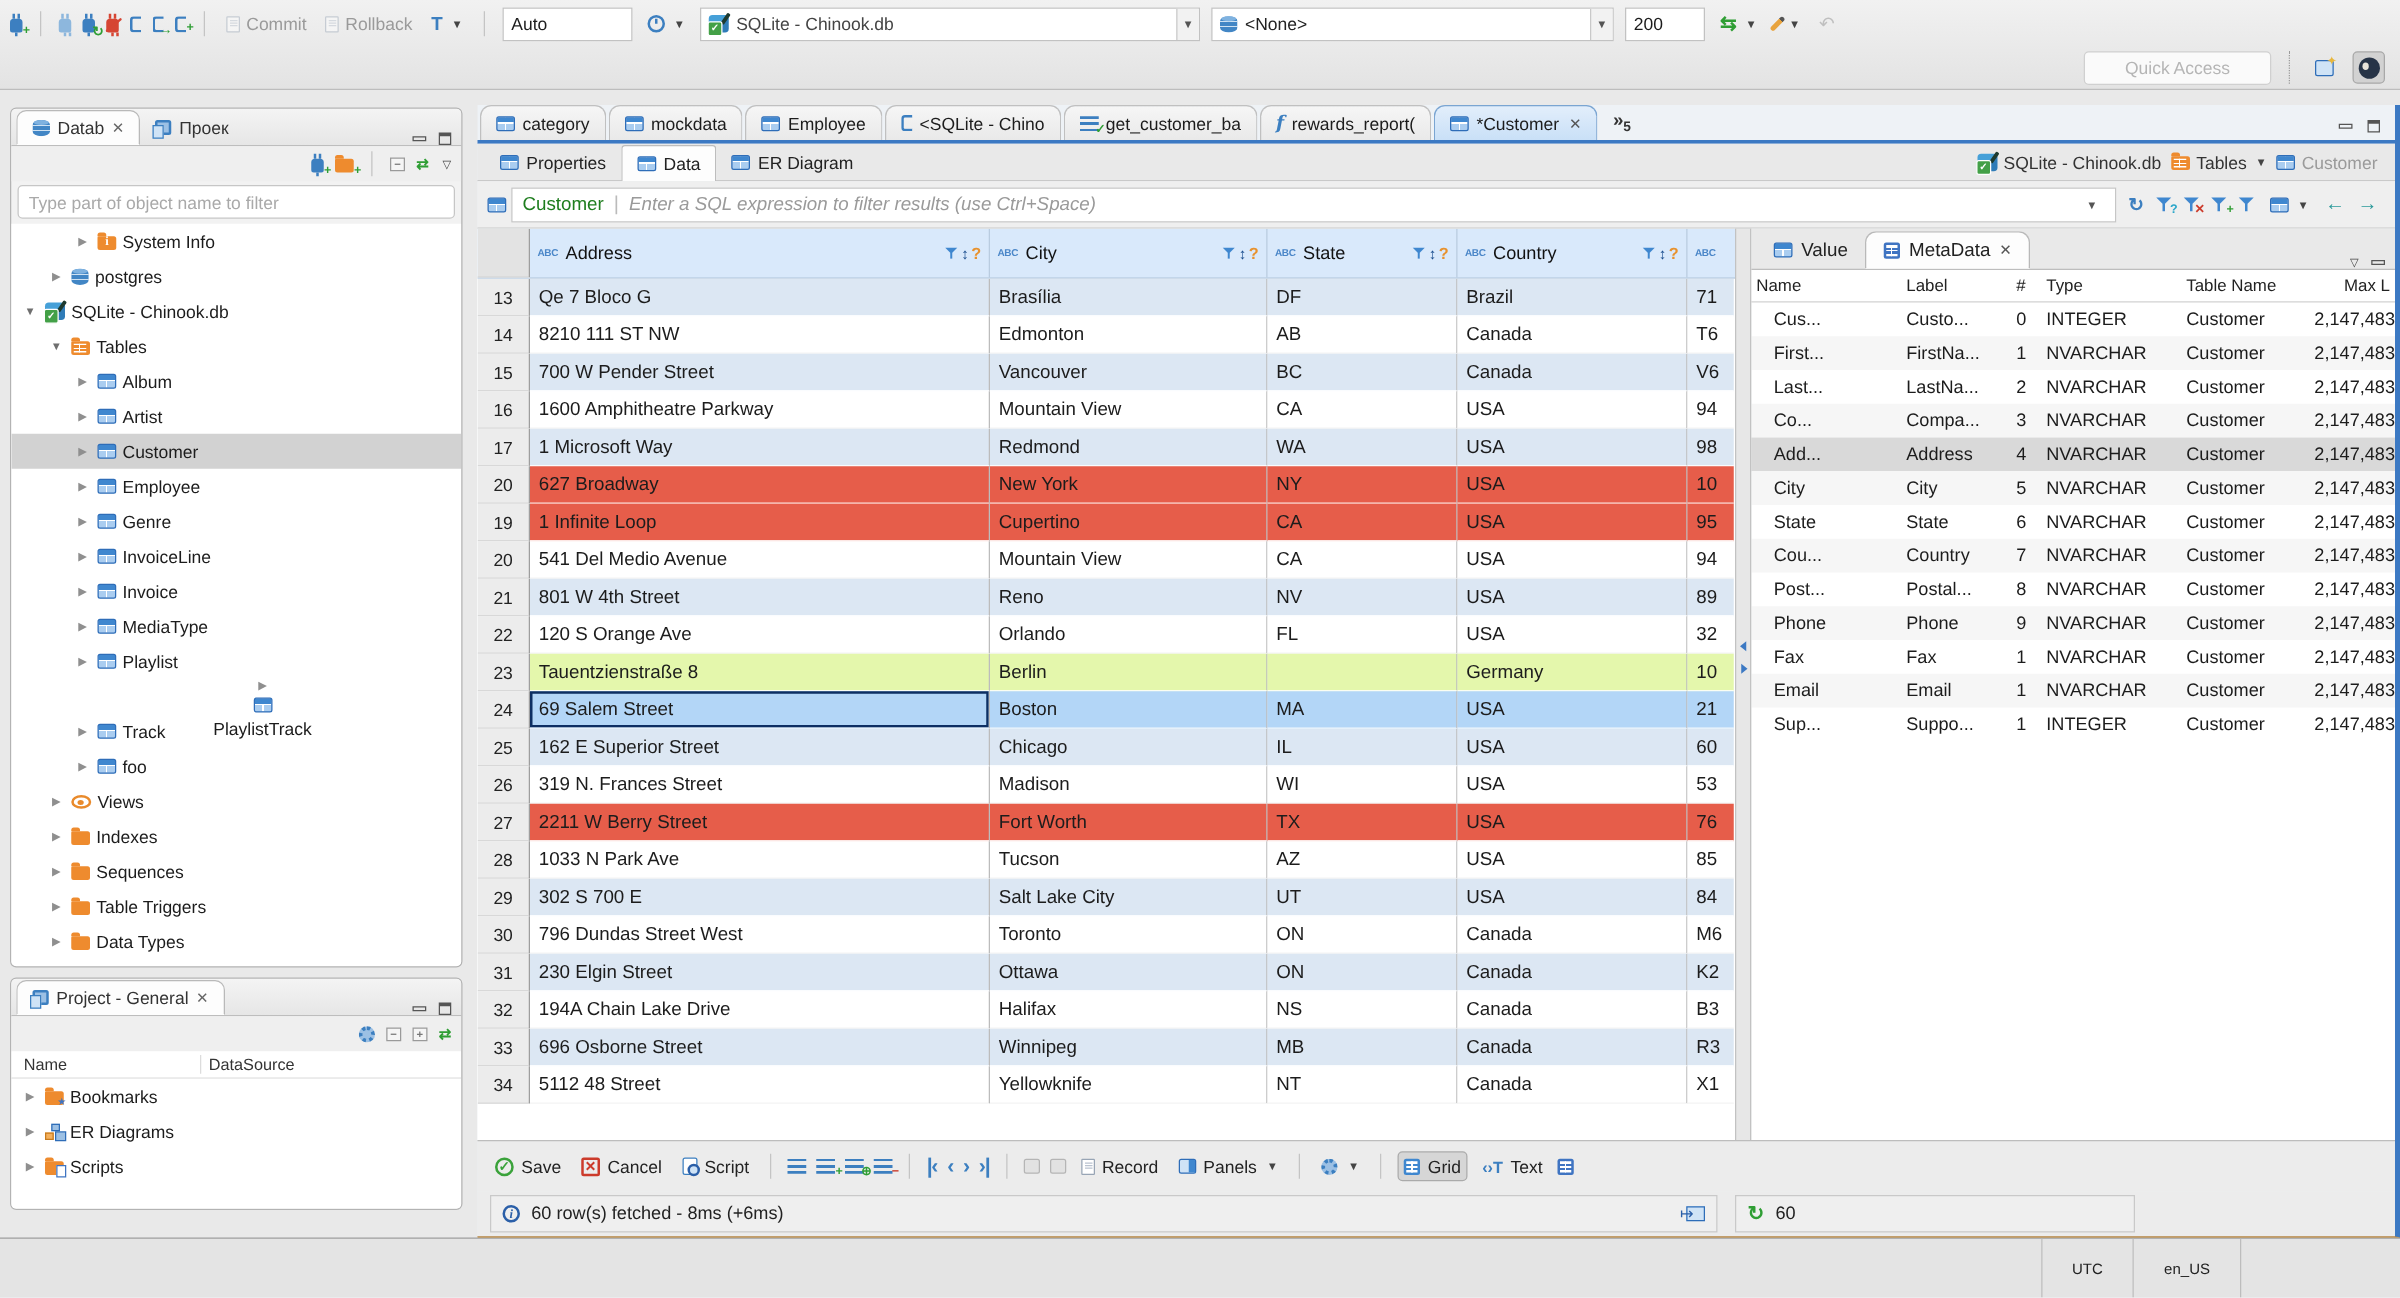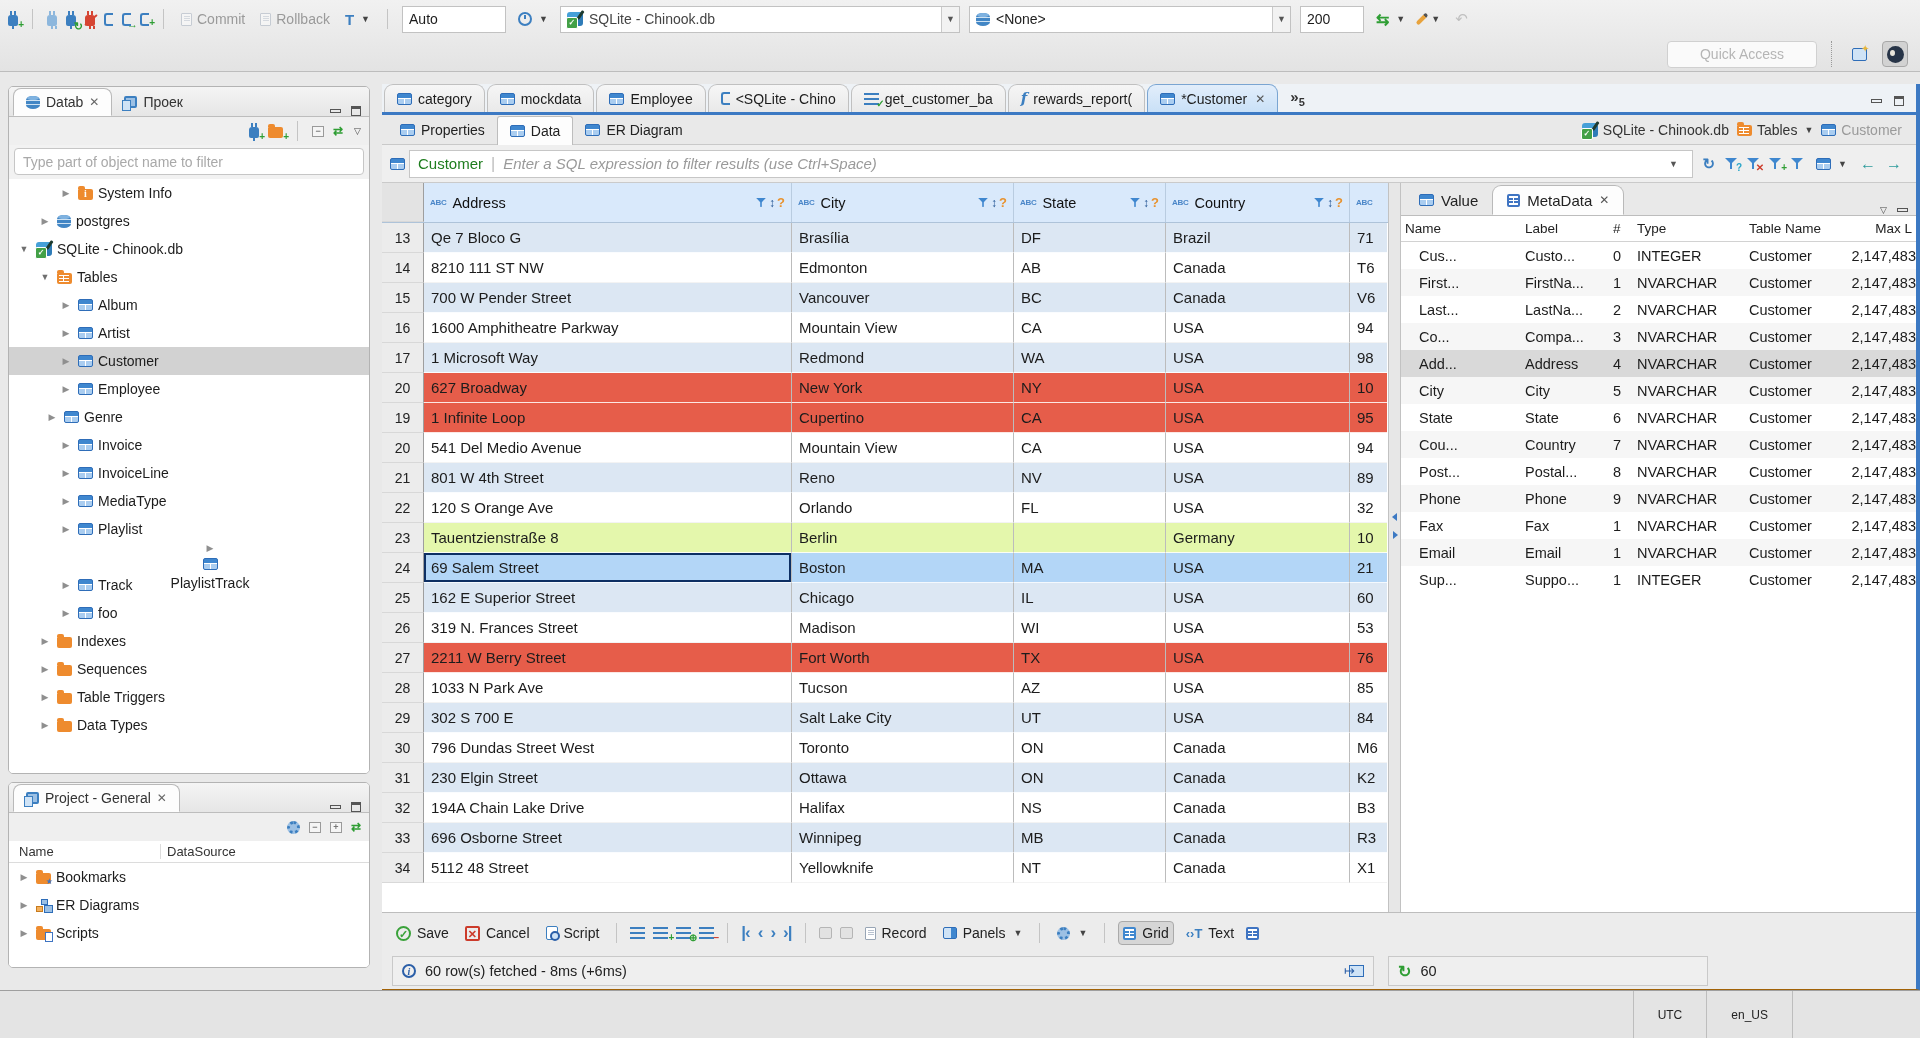--- a/index.html
+++ b/index.html
@@ -424,68 +424,73 @@
             <span class="i ic-table"></span>
             <span class="lbl">Customer</span>
           </div>
 
           <div class="trow" style="padding-left: 50px;">
             <span class="exp ex-c"></span>
             <span class="i ic-table"></span>
             <span class="lbl">Employee</span>
           </div>
 
-          <div class="trow" style="padding-left: 36px;">
+          <div class="trow" style="padding-left: 50px;">
             <span class="exp ex-c"></span>
             <span class="i ic-table"></span>
             <span class="lbl">Genre</span>
           </div>
 
           <div class="trow" style="padding-left: 50px;">
             <span class="exp ex-c"></span>
             <span class="i ic-table"></span>
+            <span class="lbl">InvoiceLine</span>
+          </div>
+
+          <div class="trow" style="padding-left: 50px;">
+            <span class="exp ex-c"></span>
+            <span class="i ic-table"></span>
             <span class="lbl">Invoice</span>
           </div>
 
           <div class="trow" style="padding-left: 50px;">
             <span class="exp ex-c"></span>
             <span class="i ic-table"></span>
-            <span class="lbl">InvoiceLine</span>
+            <span class="lbl">MediaType</span>
           </div>
 
           <div class="trow" style="padding-left: 50px;">
             <span class="exp ex-c"></span>
             <span class="i ic-table"></span>
-            <span class="lbl">MediaType</span>
+            <span class="lbl">Playlist</span>
+          </div>
+
+          <div class="trow" style="padding-left: 42px; flex-direction: column;">
+            <span class="exp ex-c"></span>
+            <span class="i ic-table"></span>
+            <span class="lbl">PlaylistTrack</span>
           </div>
 
           <div class="trow" style="padding-left: 50px;">
             <span class="exp ex-c"></span>
             <span class="i ic-table"></span>
-            <span class="lbl">Playlist</span>
-          </div>
-
-          <div class="trow" style="padding-left: 42px; flex-direction: column;">
-            <span class="exp ex-c"></span>
-            <span class="i ic-table"></span>
-            <span class="lbl">PlaylistTrack</span>
+            <span class="lbl">Track</span>
           </div>
 
           <div class="trow" style="padding-left: 50px;">
             <span class="exp ex-c"></span>
             <span class="i ic-table"></span>
-            <span class="lbl">Track</span>
-          </div>
-
-          <div class="trow" style="padding-left: 50px;">
-            <span class="exp ex-c"></span>
-            <span class="i ic-table"></span>
             <span class="lbl">foo</span>
           </div>
 
+          <div class="trow" style="padding-left: 29px;">
+            <span class="exp ex-c"></span>
+            <span class="i ic-eye"></span>
+            <span class="lbl">Views</span>
+          </div>
 
           <div class="trow" style="padding-left: 29px;">
             <span class="exp ex-c"></span>
             <span class="i ic-folder"></span>
             <span class="lbl">Indexes</span>
           </div>
 
           <div class="trow" style="padding-left: 29px;">
             <span class="exp ex-c"></span>
             <span class="i ic-folder"></span>

